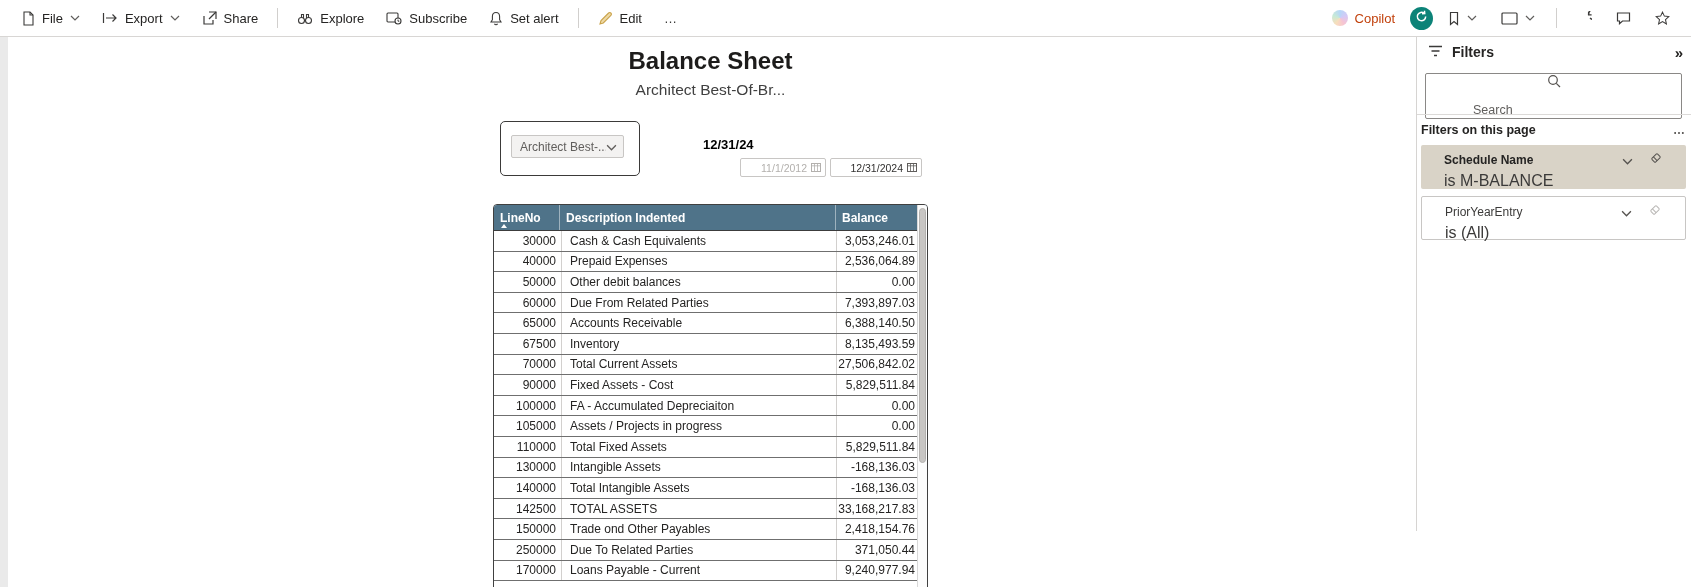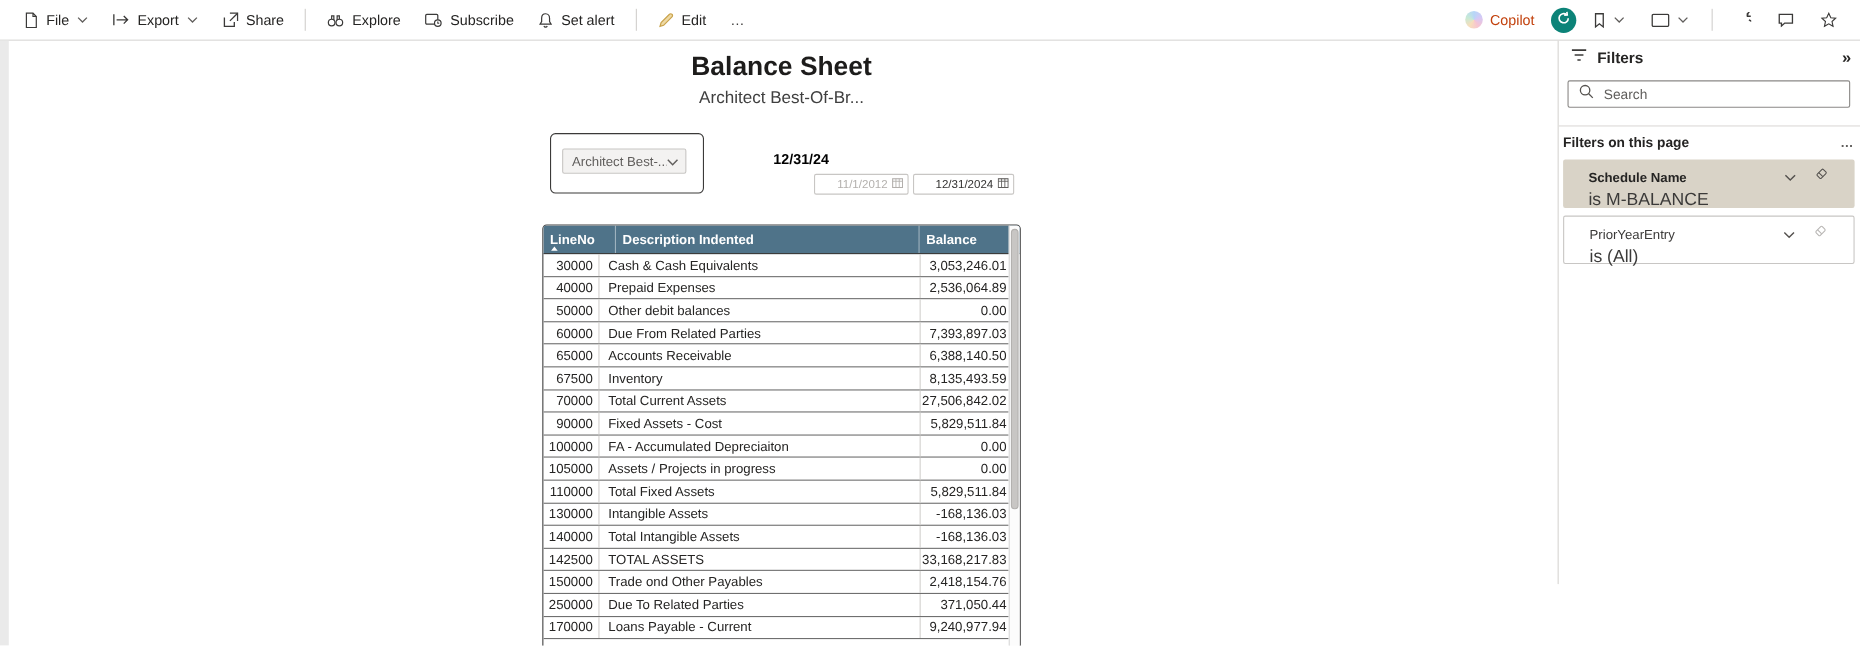--- a/index.html
+++ b/index.html
@@ -58,36 +58,36 @@
   .th { display:flex; align-items:center; padding:0 6px; position:relative; }
   .th.c1 { width:66px; justify-content:flex-start; border-right:1px solid rgba(255,255,255,.45); }
   .th.c2 { flex:1; border-right:1px solid rgba(255,255,255,.45); }
   .th.c3 { width:81px; }
   .sort-arrow { position:absolute; left:7px; bottom:2px; width:0; height:0;
                 border-left:3.5px solid transparent; border-right:3.5px solid transparent;
                 border-bottom:4.5px solid #fff; }
   .tbody { position:absolute; left:0; top:26px; right:10px; bottom:0; }
   .tr { display:flex; height:20.6px; border-bottom:1px solid #6f6f6f; font-size:12px; color:#252423; }
   .td { display:flex; align-items:center; }
-  .td.c1 { width:51px; justify-content:flex-end; padding-right:5px; border-right:1px solid #d2d0ce; }
+  .td.c1 { width:51px; justify-content:flex-end; padding-right:5px; border-right:1px solid #d2d0ce;margin-left:17px; }
   .td.c2 { flex:1; padding-left:8px; }
   .td.c3 { width:81px; justify-content:flex-end; padding-right:2px; border-left:1px solid #d2d0ce; }
   .vscroll { position:absolute; right:0; top:0; bottom:0; width:10px; background:#fcfcfc;
              border-left:1px solid #d8d8d8; }
   .vthumb { position:absolute; left:1px; top:3px; width:7px; height:255px;
             background:#c8c6c4; border:1px solid #b3b1af; border-radius:4px; }
 
   
   .fp-header { position:absolute; left:1428px; top:41px; width:255px; height:22px;
                display:flex; align-items:center; gap:9px; }
   .fp-title { font-size:14px; font-weight:600; color:#252423; flex:1; }
   .fp-collapse { font-size:15px; font-weight:bold; color:#252423; cursor:pointer; }
-  .fp-search { position:absolute; left:1425px; top:73px; width:257px; height:25px;
+  .fp-search { position:absolute; left:1425px; top:73px; width:257px; height:46px;
                border:1px solid #8a8886; border-radius:2px; background:#fff;
-               display:flex; align-items:center; gap:9px; padding:0 9px; }
+               display:flex; align-items:center; gap:9px; padding:0 9px;flex-direction:column; }
   .fp-search input { border:none; outline:none; flex:1; font-size:12.5px; color:#252423;
                      font-family:"Liberation Sans",sans-serif; background:transparent; }
   .fp-search input::placeholder { color:#605e5c; opacity:1; }
   .fp-rule { position:absolute; left:1417px; top:114px; width:274px; height:1px; background:#dcdad8; }
   .fp-section { position:absolute; left:1421px; top:121px; width:265px; height:18px;
                 display:flex; align-items:center; font-size:12.5px; color:#252423;font-weight:bold; }
   .fp-section .lbl { flex:1; }
   .fp-more { color:#605e5c; letter-spacing:1px; font-size:12px; cursor:pointer; }
   .fcard { position:absolute; left:1421px; width:265px; height:44px; border-radius:2px; padding:6px 23px; }
   .fcard-1 { top:145px; background:#d9d3c7; }

